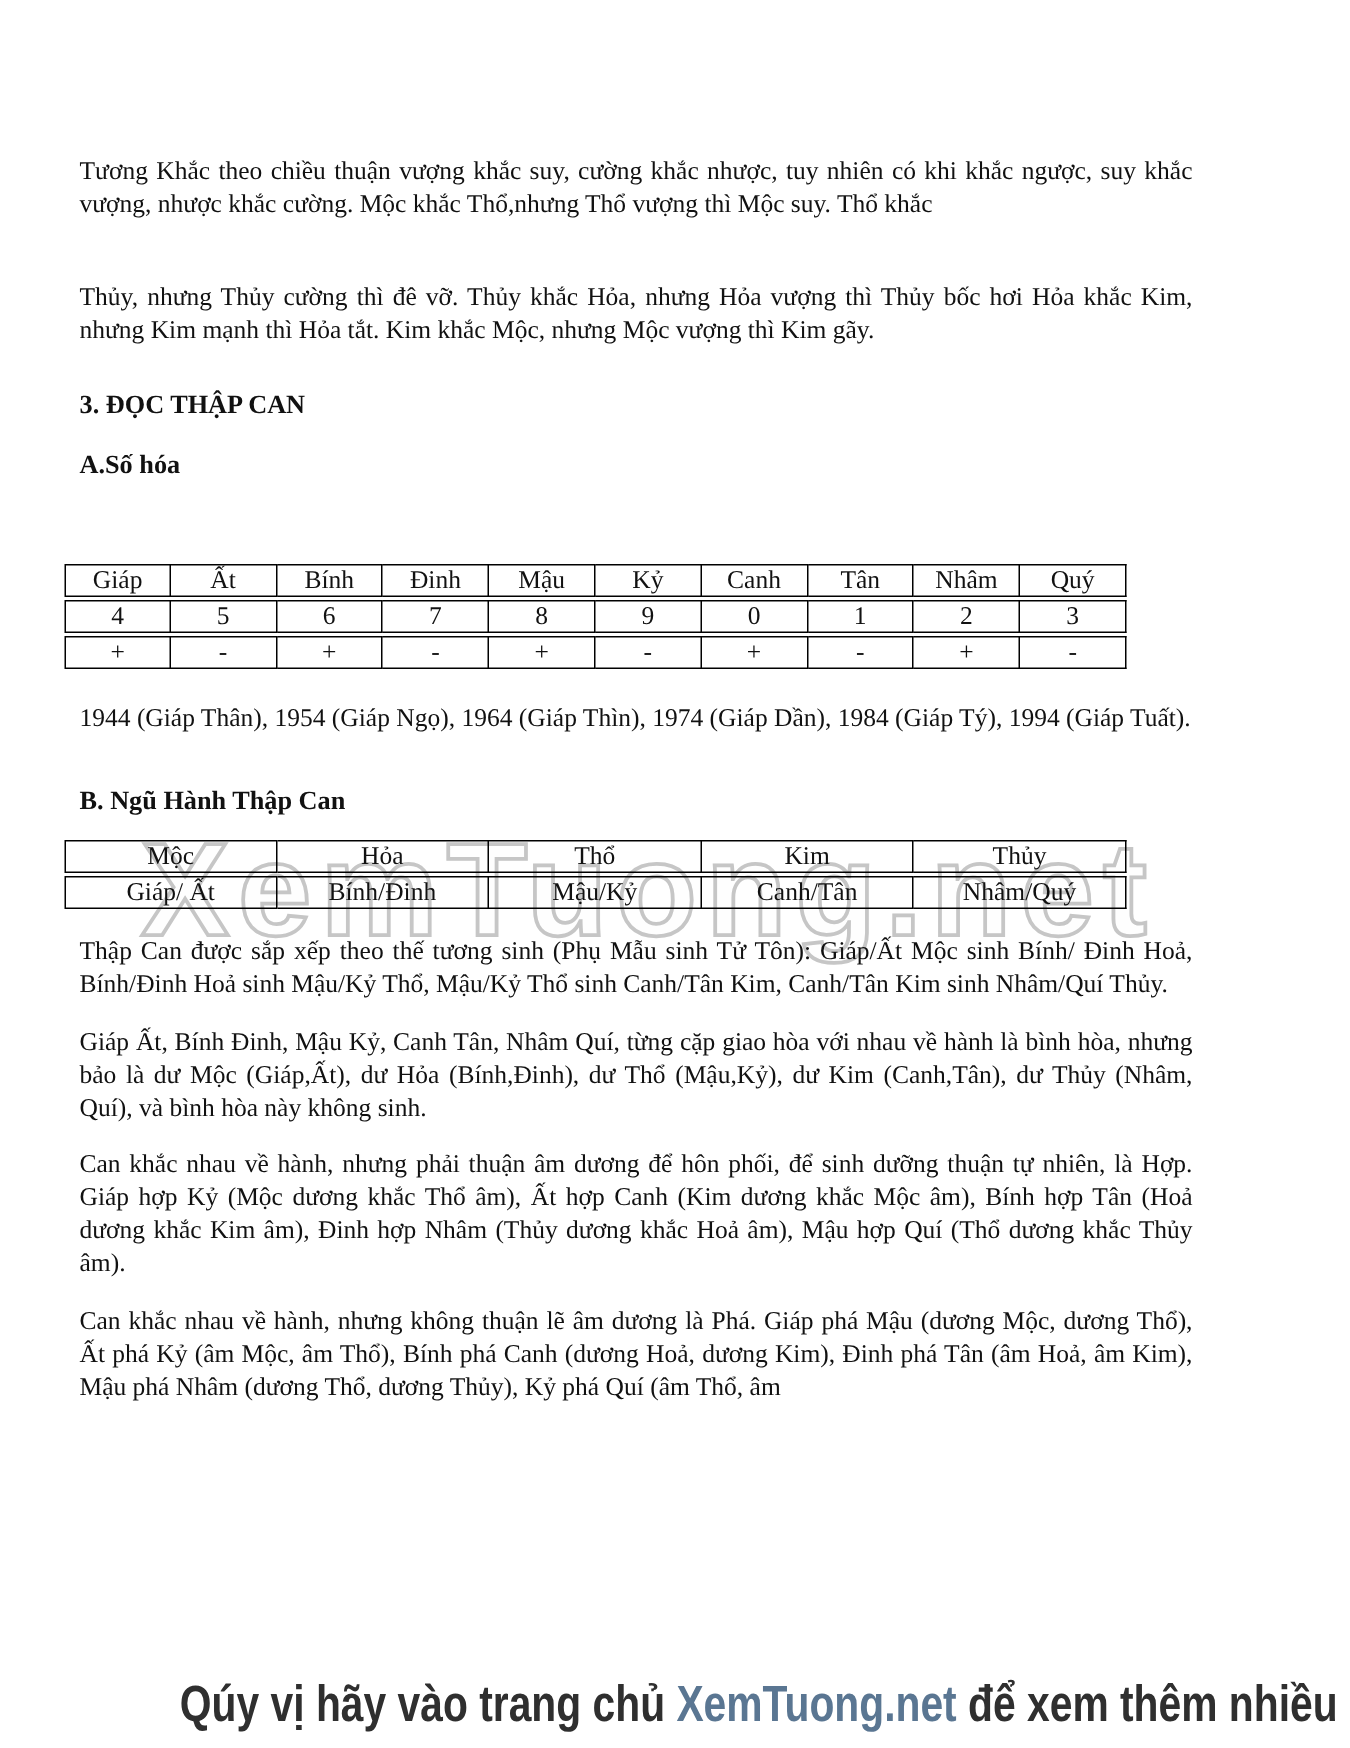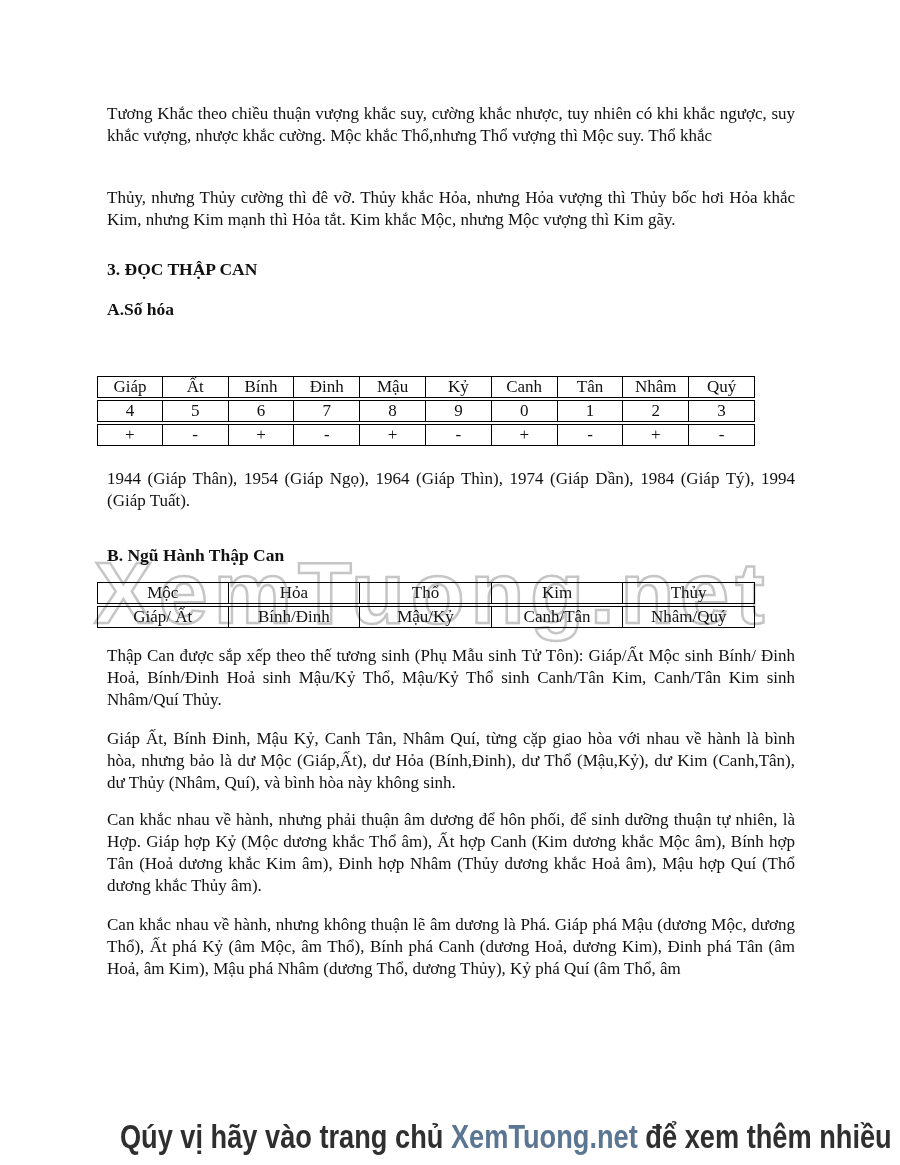--- a/index.html
+++ b/index.html
@@ -20,21 +20,21 @@
     font-size:88px;
     letter-spacing:6px;
     white-space:nowrap;
     color:#fefefe;
     -webkit-text-stroke:2.5px #c6c6c6;
     text-stroke:2.5px #c6c6c6;
   }
   .content {
     position:relative;
     z-index:1;
-    padding:0 105px 0 107px;
+    padding:0 105px 0 53px;
   }
   .body-text {
     margin:0;
     font-size:17px;
     line-height:22px;
     text-align:justify;
   }
   .heading {
     margin:0;
     font-size:17.5px;
@@ -42,21 +42,21 @@
     font-weight:bold;
   }
   .p-tuong-khac-1 { margin-top:103px; }
   .p-tuong-khac-2 { margin-top:40px; }
   .h-section      { margin-top:27px; }
   .h-so-hoa       { margin-top:18px; }
   .tbl {
     border-collapse:separate;
     border-spacing:0 2px;
     table-layout:fixed;
-    width:658px;
+    width:708px;
     margin-left:-10px;
   }
   .tbl td {
     border:1px solid #000000;
     border-left:none;
     text-align:center;
     vertical-align:middle;
     font-size:17px;
     height:20px;
     padding:0;

